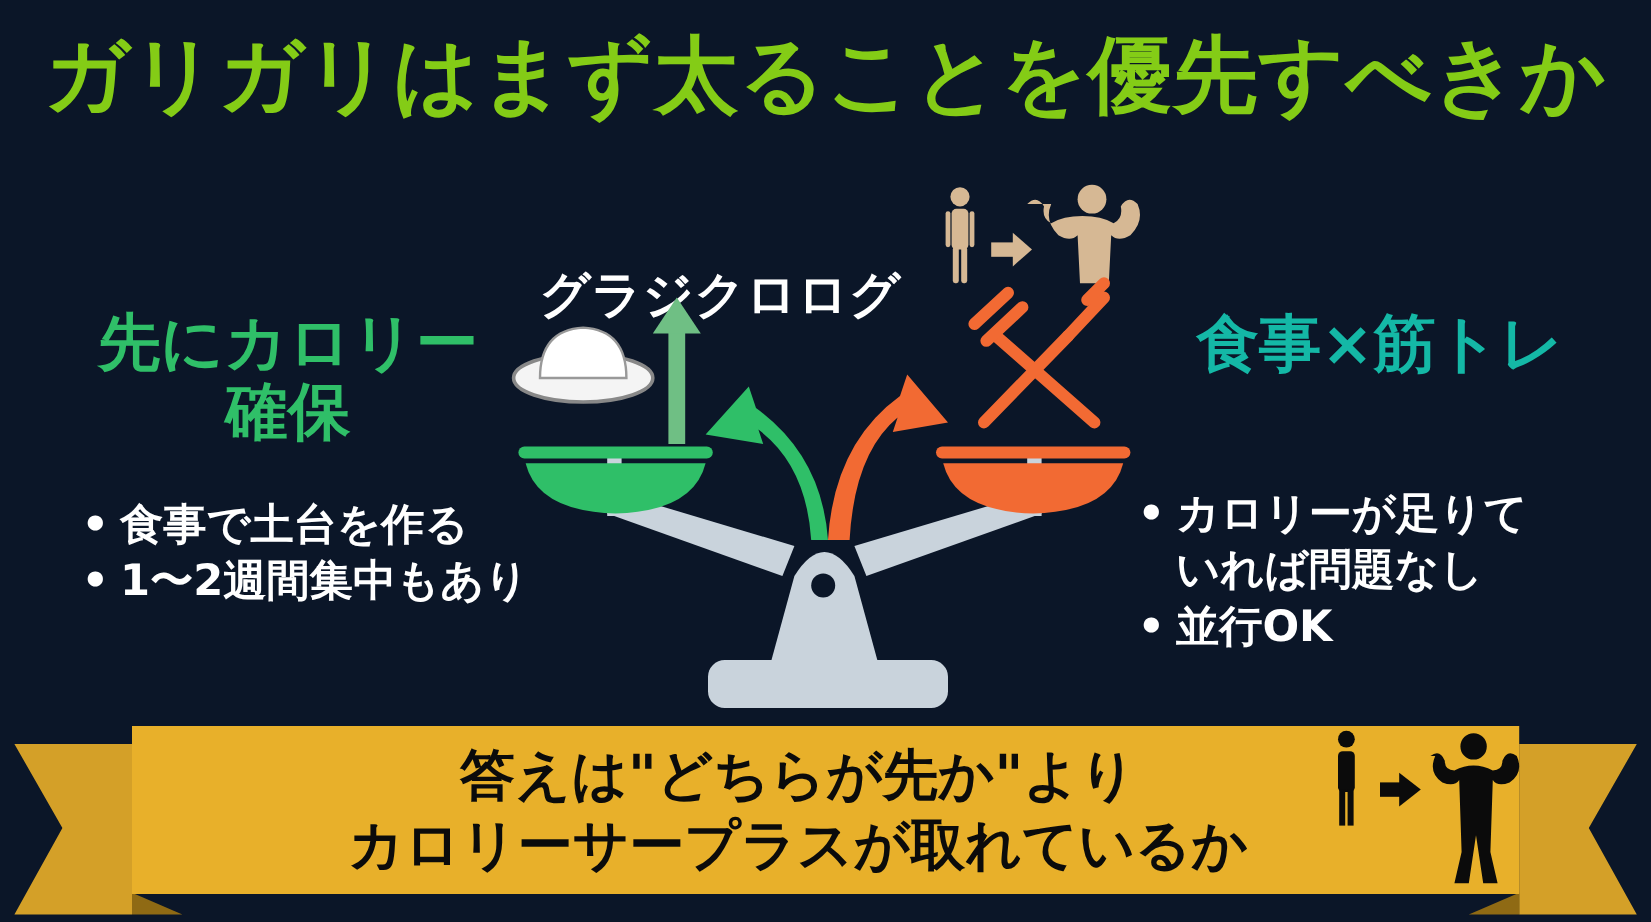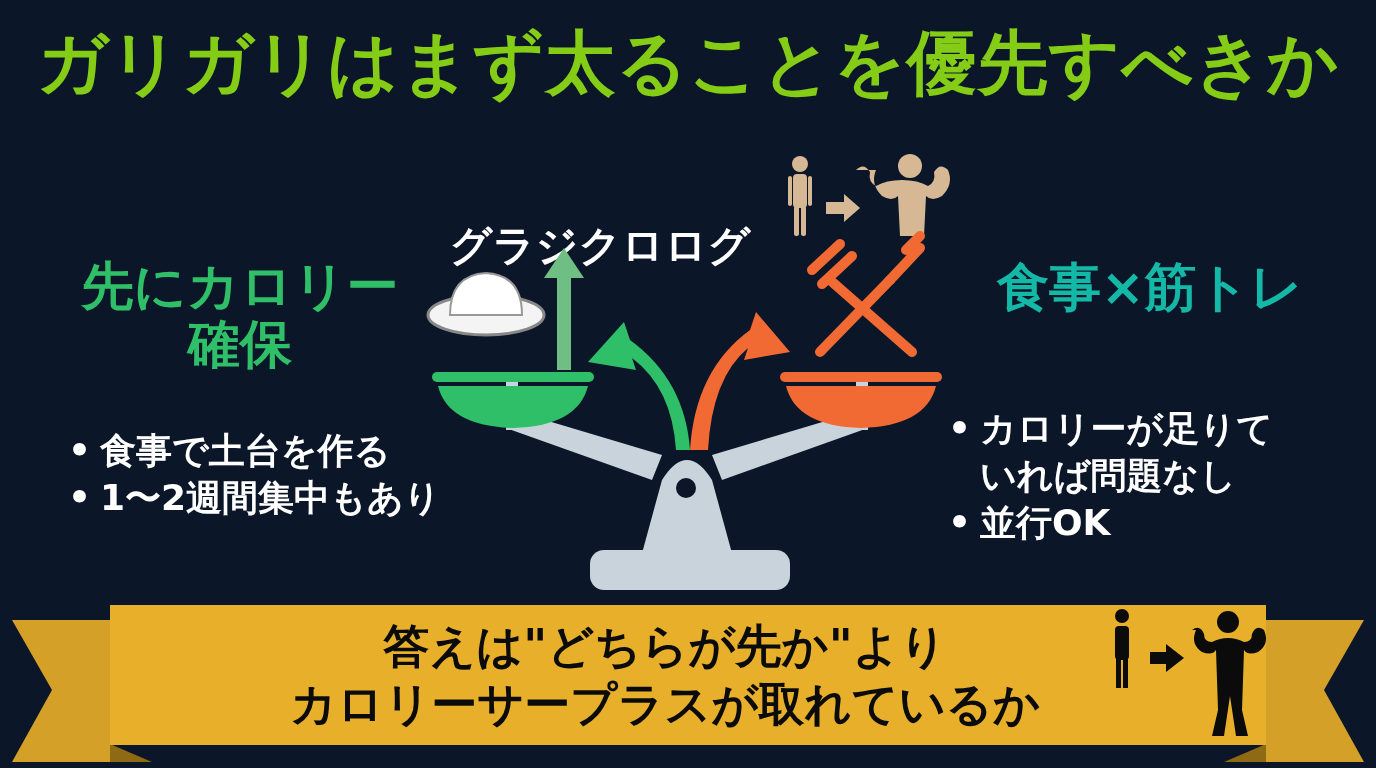--- a/index.html
+++ b/index.html
@@ -24,21 +24,21 @@
     position: absolute; left: 40px; top: 258px; width: 400px;
     text-align: center; color: #2fbf68; font-weight: bold; font-size: 52px; line-height: 1.12; font-family: Liberation Serif, serif;
   }
   .heading-right {
     position: absolute; left: 950px; top: 258px; width: 400px;
     text-align: center; color: #14b8a6; font-weight: bold; font-size: 52px; line-height: 1.12;
   }
   .bullets { position: absolute; color: #ffffff; font-weight: bold; font-size: 36px; line-height: 1.3; margin: 0; padding: 0; list-style: none; }
   .bullets li { position: relative; padding-left: 38px; }
   .bullets li::before { content: "•"; position: absolute; left: 6px; }
-  .bullets-left { left: 62px; top: 428px; width: 460px; }
+  .bullets-left { left: 62px; top: 415px; width: 460px; }
   .bullets-right { left: 942px; top: 406px; width: 420px; }
   .scale { position: absolute; left: 420px; top: 150px; width: 560px; height: 440px; }
   .banner { position: absolute; left: 0; top: 600px; width: 1376px; height: 168px; }
   .banner-text {
     position: absolute; left: 200px; top: 618px; width: 930px;
     text-align: center; color: #0b0b0b; font-weight: bold; font-size: 46px; line-height: 1.25;
   }
 </style>
 </head>
 <body>

